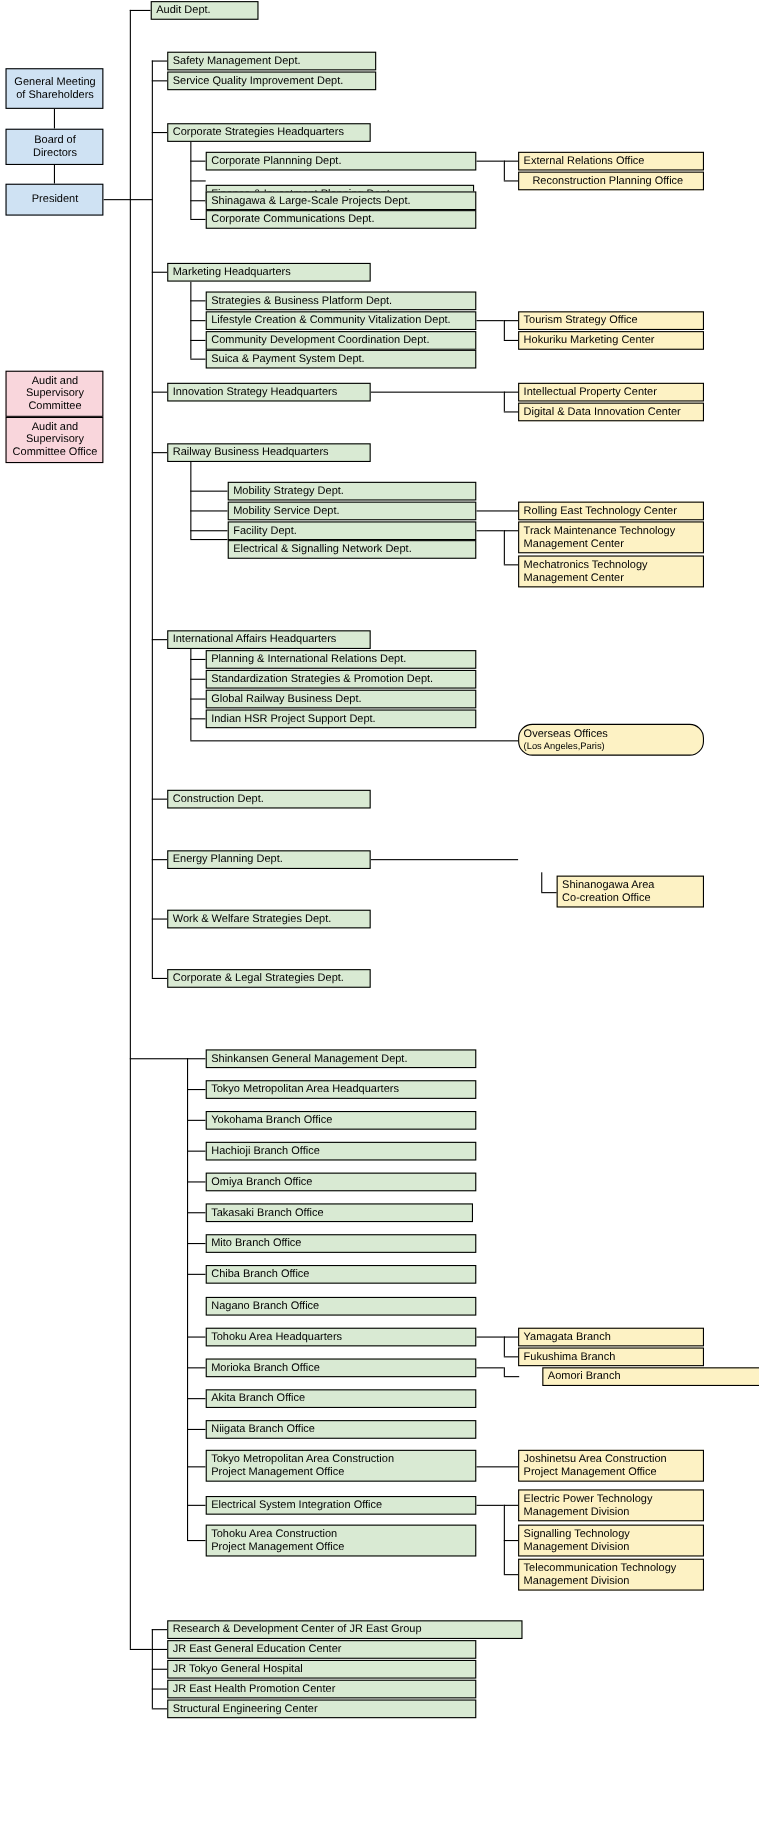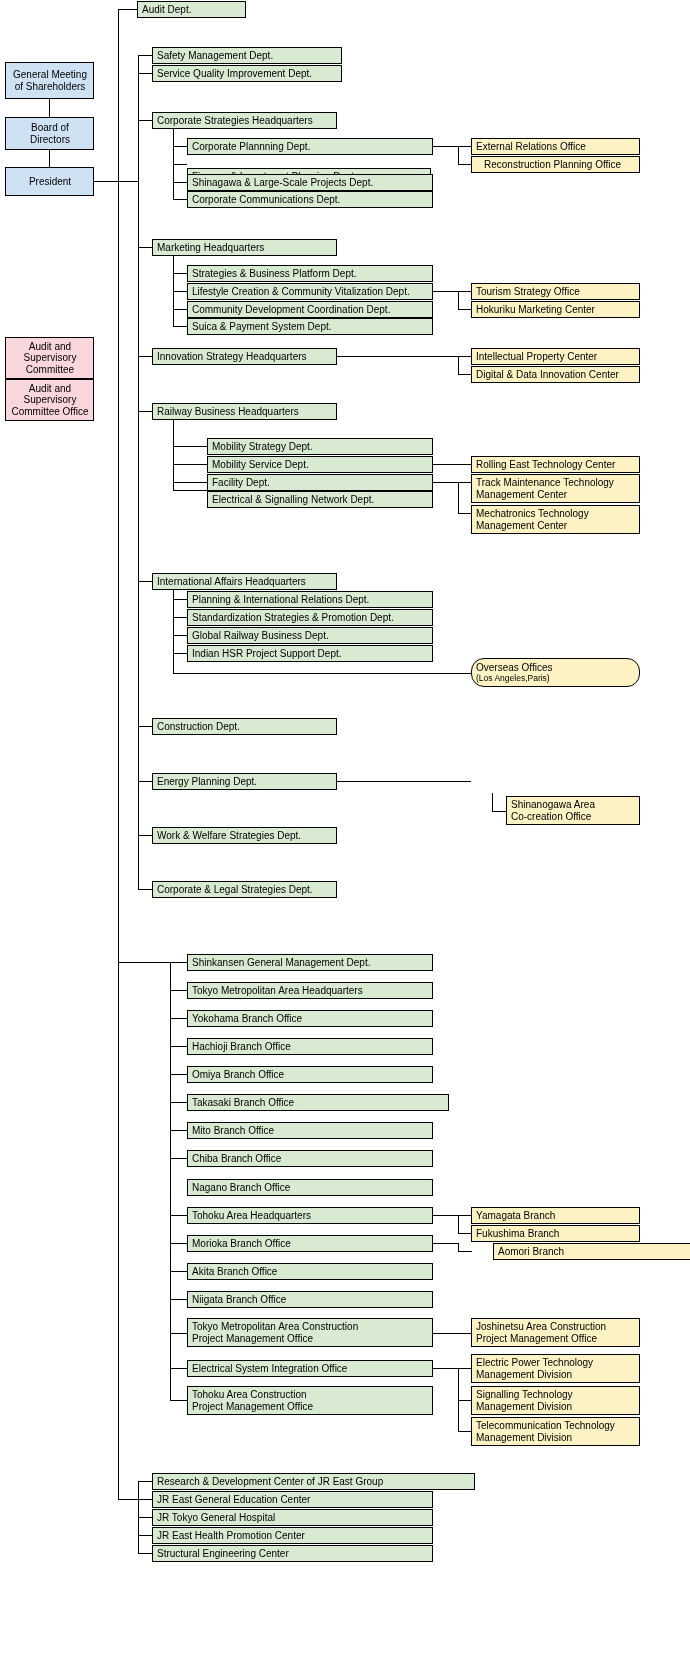--- a/index.html
+++ b/index.html
@@ -56,21 +56,21 @@
 Supervisory
 Committee Office</div>
 
   <div class="ln" style="left:94px; top:181px; width:45px; height:1px;"></div>
 
   <div class="ln" style="left:118px; top:9px;  width:1px; height:172px;"></div>
   <div class="ln" style="left:118px; top:181px; width:1px; height:781px;"></div>
   <div class="ln" style="left:118px; top:962px; width:1px; height:537px;"></div>
 
   <div class="ln" style="left:118px; top:9px; width:19px; height:1px;"></div>
-  <div class="box green" style="left:137px; top:1px; width:109px; height:17px;">Audit Dept.</div>
+  <div class="box green" style="left:137px; top:1px; width:98px; height:17px;">Audit Dept.</div>
 
   <div class="ln" style="left:138px; top:55px;  width:1px; height:126px;"></div>
   <div class="ln" style="left:138px; top:181px; width:1px; height:708px;"></div>
 
   <div class="ln" style="left:138px; top:55px; width:14px; height:1px;"></div>
   <div class="box green" style="left:152px; top:47px; width:190px; height:17px;">Safety Management Dept.</div>
 
   <div class="ln" style="left:138px; top:73px; width:14px; height:1px;"></div>
   <div class="box green" style="left:152px; top:65px; width:190px; height:17px;">Service Quality Improvement Dept.</div>
 
@@ -195,21 +195,21 @@
   <div class="ln" style="left:170px; top:1018px; width:17px; height:1px;"></div>
   <div class="box green" style="left:187px; top:1010px; width:246px; height:17px;">Yokohama Branch Office</div>
 
   <div class="ln" style="left:170px; top:1046px; width:17px; height:1px;"></div>
   <div class="box green" style="left:187px; top:1038px; width:246px; height:17px;">Hachioji Branch Office</div>
 
   <div class="ln" style="left:170px; top:1074px; width:17px; height:1px;"></div>
   <div class="box green" style="left:187px; top:1066px; width:246px; height:17px;">Omiya Branch Office</div>
 
   <div class="ln" style="left:170px; top:1102px; width:17px; height:1px;"></div>
-  <div class="box green" style="left:187px; top:1094px; width:262px; height:17px;">Takasaki Branch Office</div>
+  <div class="box green" style="left:187px; top:1094px; width:243px; height:17px;">Takasaki Branch Office</div>
 
   <div class="ln" style="left:170px; top:1130px; width:17px; height:1px;"></div>
   <div class="box green" style="left:187px; top:1122px; width:246px; height:17px;">Mito Branch Office</div>
 
   <div class="ln" style="left:170px; top:1158px; width:17px; height:1px;"></div>
   <div class="box green" style="left:187px; top:1150px; width:246px; height:17px;">Chiba Branch Office</div>
 
   <div class="box green" style="left:187px; top:1179px; width:246px; height:17px;">Nagano Branch Office</div>
 
   <div class="ln" style="left:170px; top:1215px; width:17px; height:1px;"></div>

